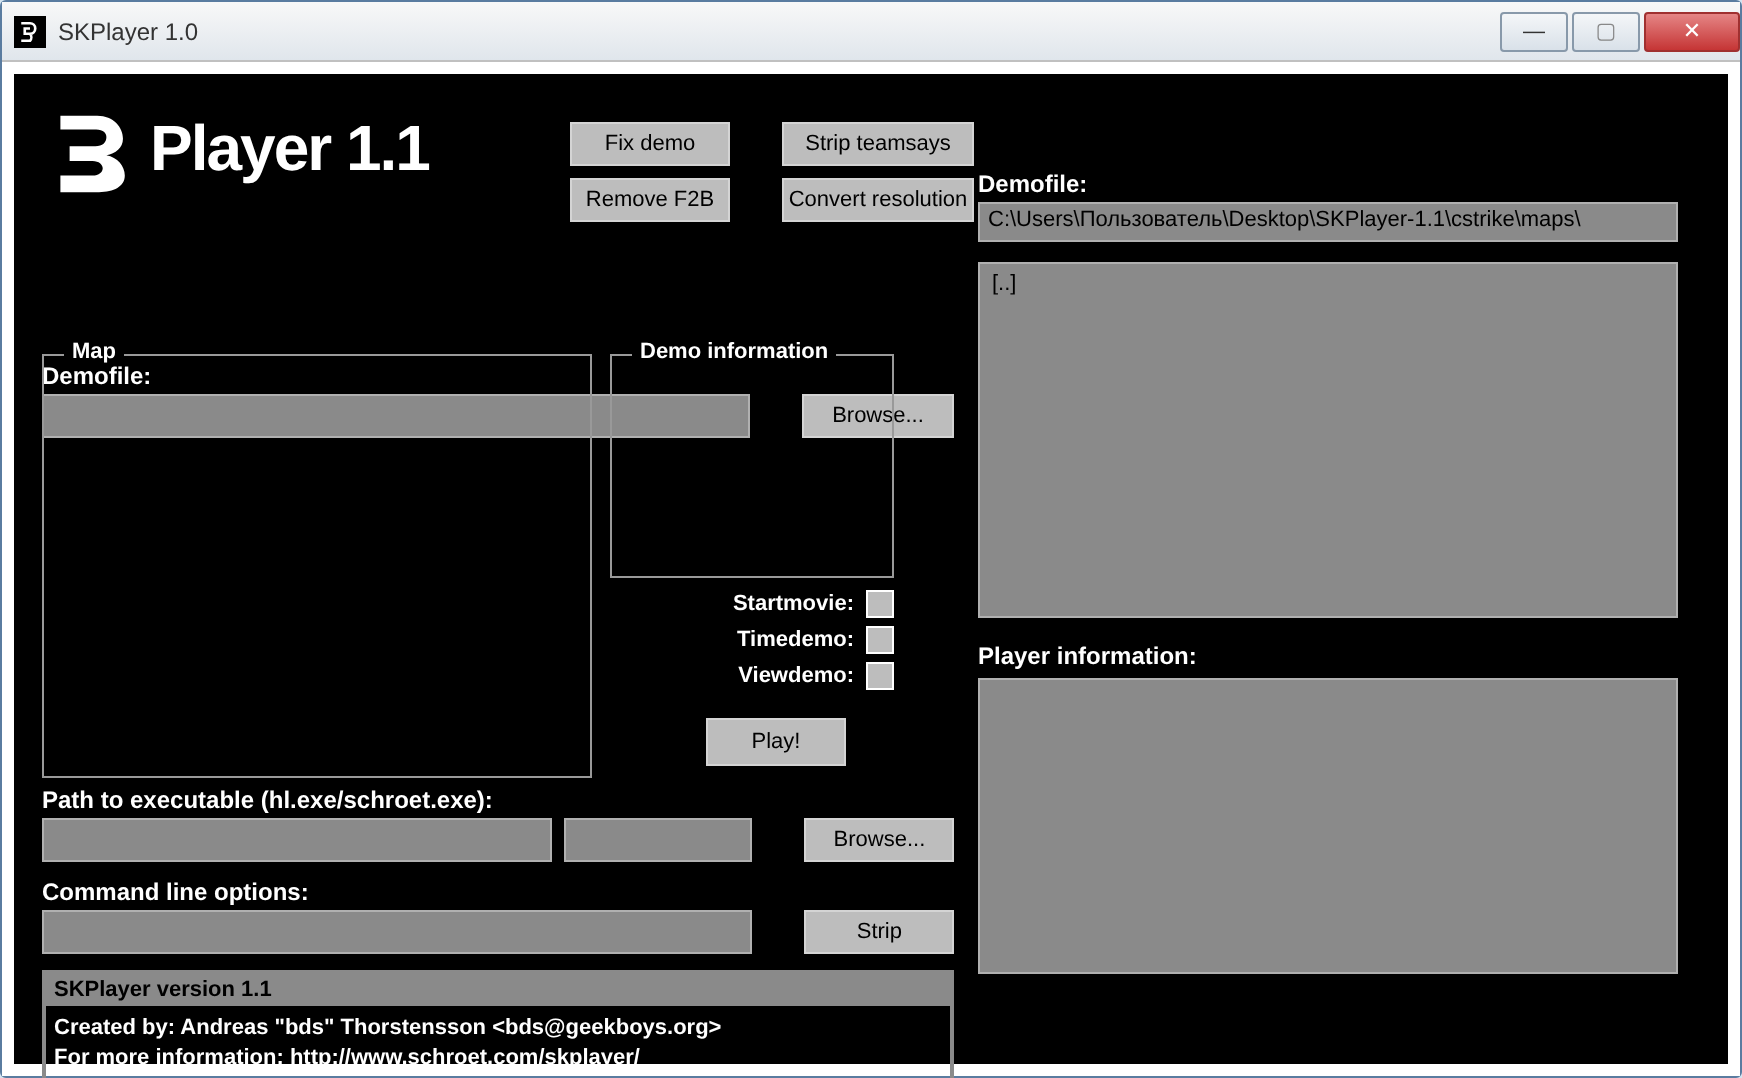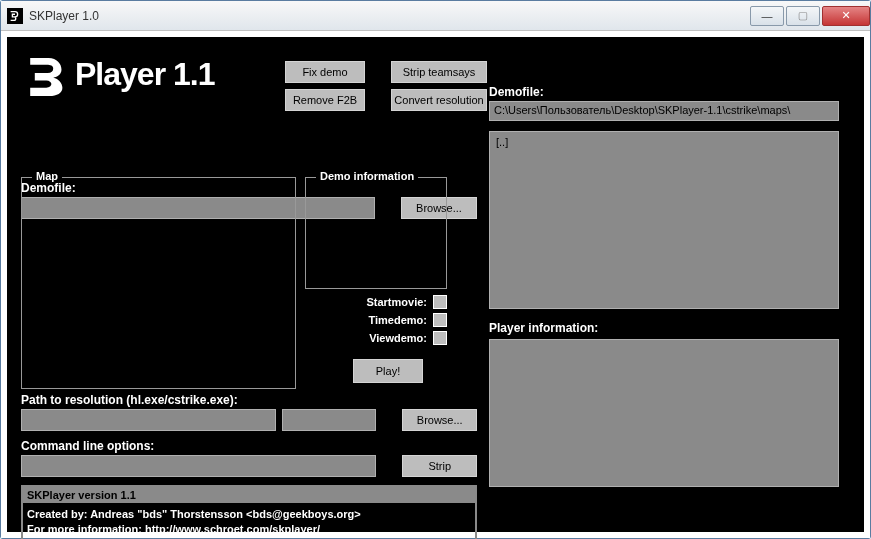--- a/index.html
+++ b/index.html
@@ -301,21 +301,21 @@
           <span>Viewdemo:</span>
           <div class="check"></div>
         </div>
       </div>
 
       <div class="play-btn-wrap">
         <div class="btn" style="height:24px">Play!</div>
       </div>
 
       <div class="lower">
-        <div class="label-w">Path to resolution (hl.exe/cstrike.exe):</div>
+        <div class="label-w">Path to executable (hl.exe/schroet.exe):</div>
         <div class="row">
           <div class="field" style="width:260px"></div>
           <div class="field" style="width:96px"></div>
           <div class="btn" style="width:76px">Browse...</div>
         </div>
 
         <div class="label-w">Command line options:</div>
         <div class="row">
           <div class="field" style="width:362px"></div>
           <div class="btn" style="width:76px">Strip</div>

